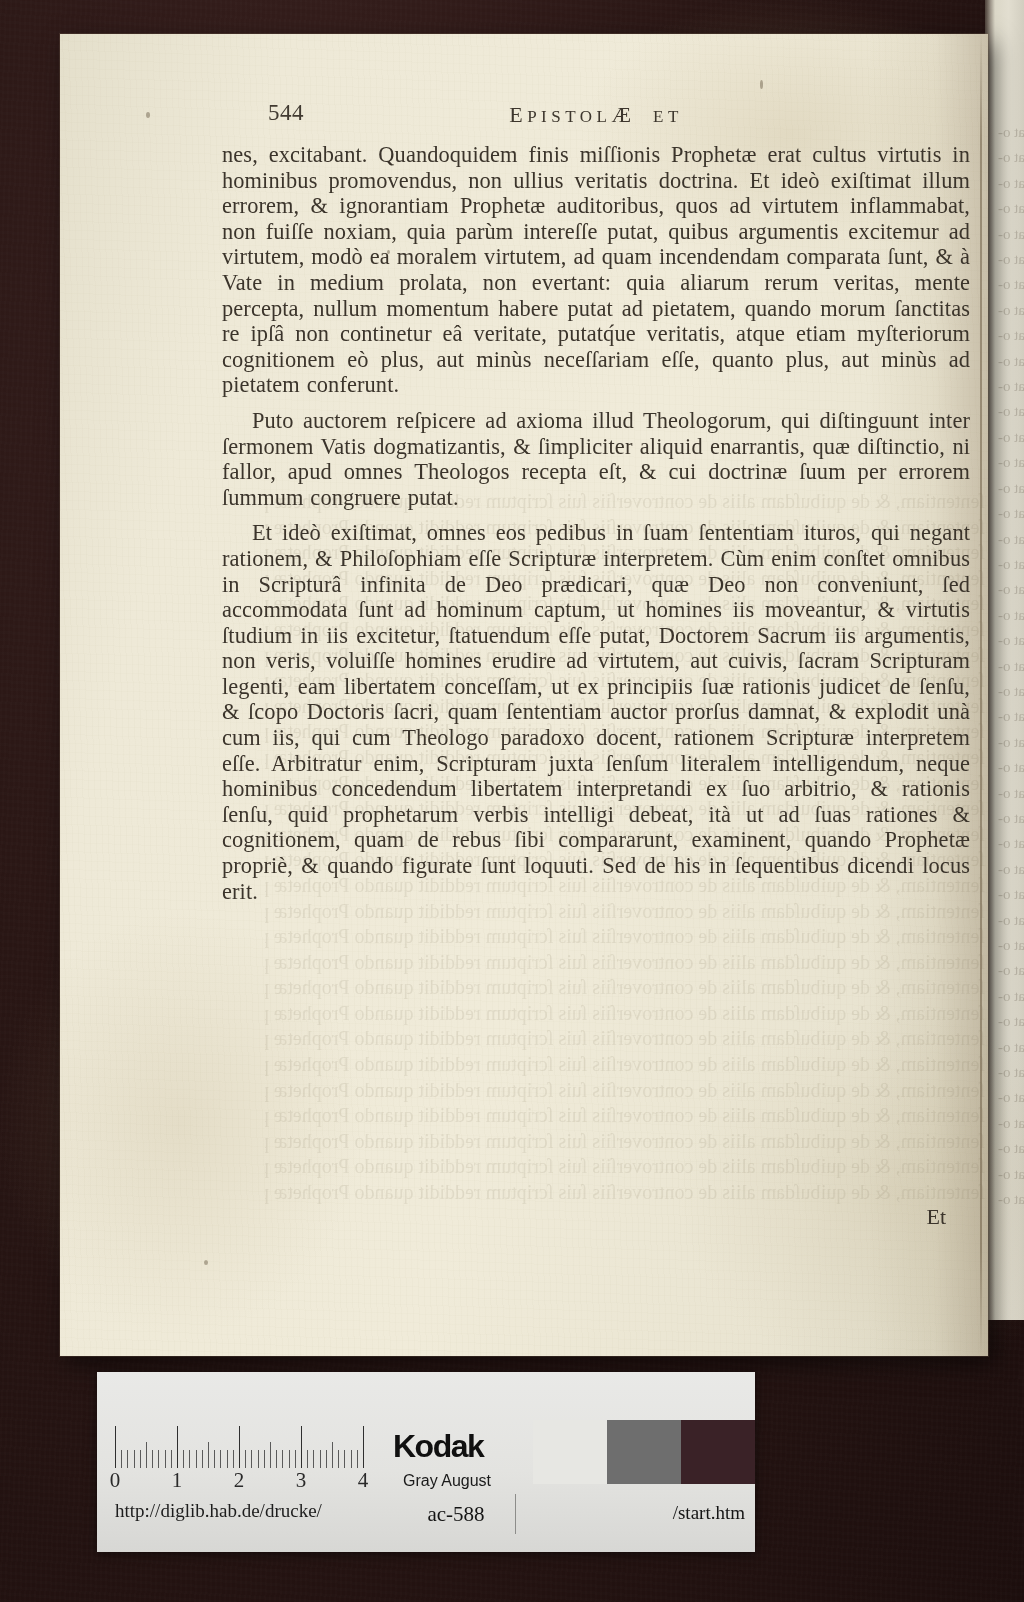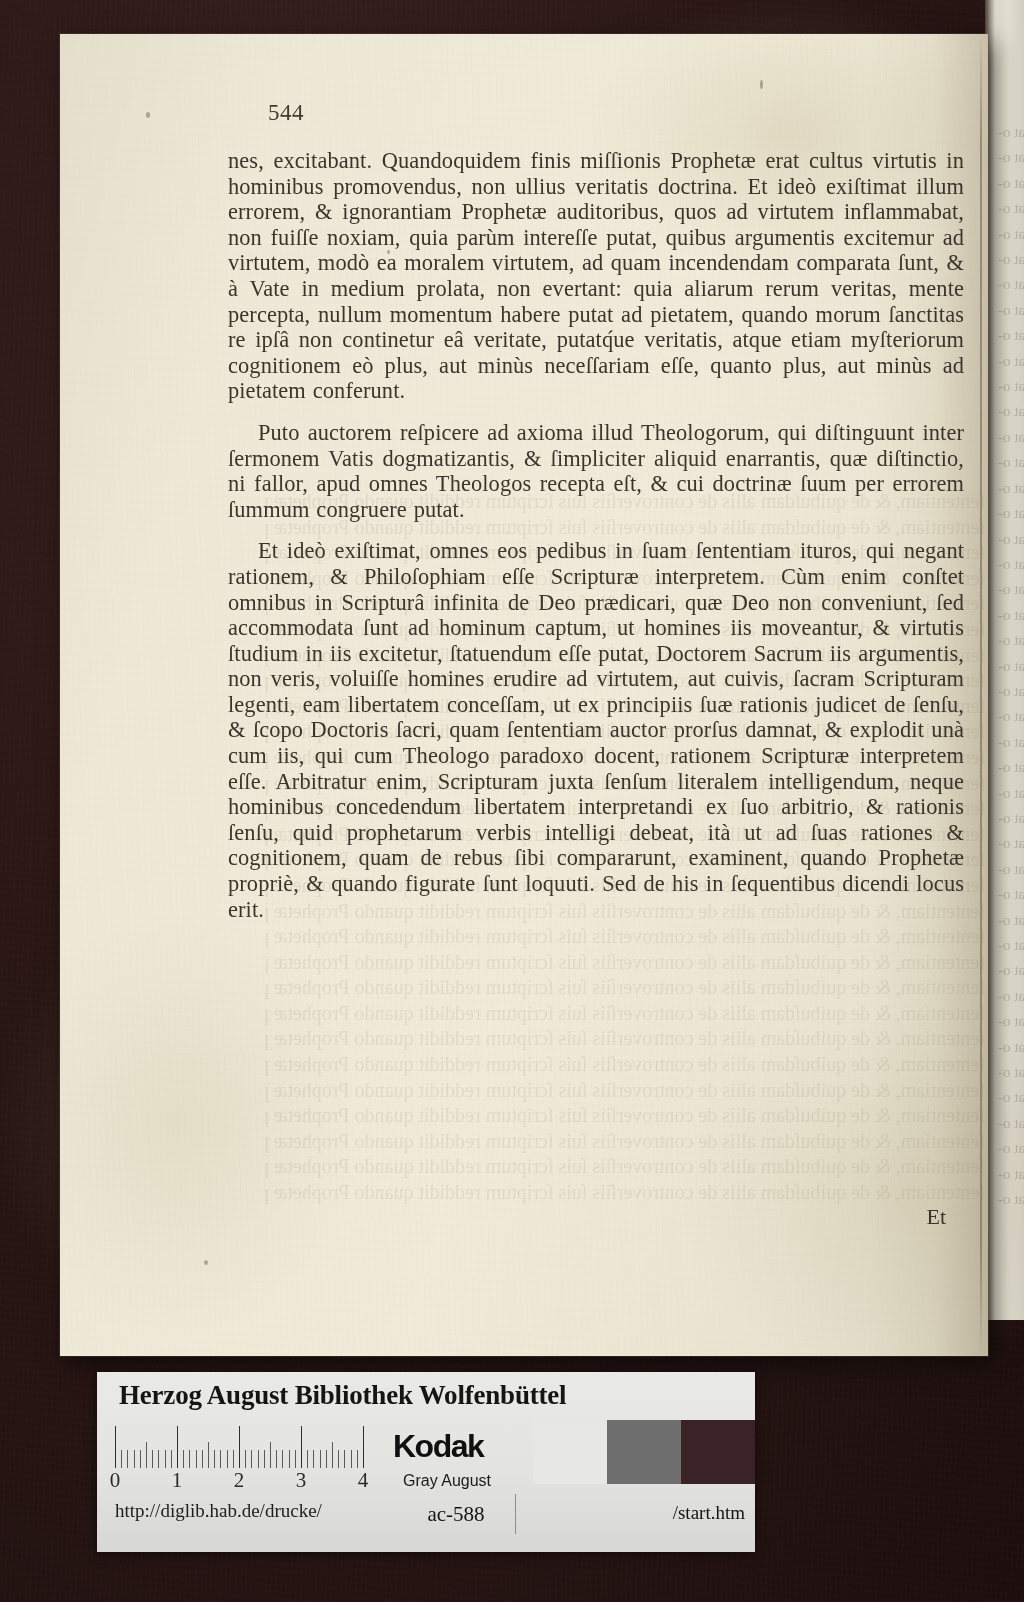--- a/index.html
+++ b/index.html
@@ -150,21 +150,21 @@
 
   .body {
     font-size: 22.4px;
     line-height: 25.6px;
     text-align: justify;
     letter-spacing: .1px;
     word-spacing: 1.2px;
     color: #3b342b;
   }
   .body p {
-    margin: 16px;
+    margin: 10px;
     text-indent: 30px;
   }
   .body p.flush { text-indent: 0; }
   .body p + p { margin-top: 0; }
 
   .catchword {
     position: absolute;
     right: 34px;
     top: 1108px;
     font-size: 22px;
@@ -370,34 +370,36 @@
         <div>ſententiam, &amp; de quibuſdam aliis de controverſiis ſuis ſcriptum reddidit quando Prophetæ propriè figurate</div>
         <div>ſententiam, &amp; de quibuſdam aliis de controverſiis ſuis ſcriptum reddidit quando Prophetæ propriè figurate</div>
         <div>ſententiam, &amp; de quibuſdam aliis de controverſiis ſuis ſcriptum reddidit quando Prophetæ propriè figurate</div>
         <div>ſententiam, &amp; de quibuſdam aliis de controverſiis ſuis ſcriptum reddidit quando Prophetæ propriè figurate</div>
       </div>
 
     <div class="textblock">
 
       <div class="headline">
         <div class="folio">544</div>
+        <div class="runhead">
+          <span class="cap">E</span><span>PISTOL</span><span class="cap">Æ</span>&nbsp;&nbsp;<span>ET</span>
+        </div>
       </div>
 
       <div class="body">
         <p class="flush">nes, excitabant. Quandoquidem finis miſſionis Prophetæ erat cultus virtutis in hominibus promovendus, non ullius veritatis doctrina. Et ideò exiſtimat illum errorem, &amp; ignorantiam Prophetæ auditoribus, quos ad virtutem inflammabat, non fuiſſe noxiam, quia parùm intereſſe putat, quibus argumentis excitemur ad virtutem, modò ea moralem virtutem, ad quam incendendam comparata ſunt, &amp; à Vate in medium prolata, non evertant: quia aliarum rerum veritas, mente percepta, nullum momentum habere putat ad pietatem, quando morum ſanctitas re ipſâ non continetur eâ veritate, putatq́ue veritatis, atque etiam myſteriorum cognitionem eò plus, aut minùs neceſſariam eſſe, quanto plus, aut minùs ad pietatem conferunt.</p>
         <p>Puto auctorem reſpicere ad axioma illud Theologorum, qui diſtinguunt inter ſermonem Vatis dogmatizantis, &amp; ſimpliciter aliquid enarrantis, quæ diſtinctio, ni fallor, apud omnes Theologos recepta eſt, &amp; cui doctrinæ ſuum per errorem ſummum congruere putat.</p>
         <p>Et ideò exiſtimat, omnes eos pedibus in ſuam ſententiam ituros, qui negant rationem, &amp; Philoſophiam eſſe Scripturæ interpretem. Cùm enim conſtet omnibus in Scripturâ infinita de Deo prædicari, quæ Deo non conveniunt, ſed accommodata ſunt ad hominum captum, ut homines iis moveantur, &amp; virtutis ſtudium in iis excitetur, ſtatuendum eſſe putat, Doctorem Sacrum iis argumentis, non veris, voluiſſe homines erudire ad virtutem, aut cuivis, ſacram Scripturam legenti, eam libertatem conceſſam, ut ex principiis ſuæ rationis judicet de ſenſu, &amp; ſcopo Doctoris ſacri, quam ſententiam auctor prorſus damnat, &amp; explodit unà cum iis, qui cum Theologo paradoxo docent, rationem Scripturæ interpretem eſſe. Arbitratur enim, Scripturam juxta ſenſum literalem intelligendum, neque hominibus concedendum libertatem interpretandi ex ſuo arbitrio, &amp; rationis ſenſu, quid prophetarum verbis intelligi debeat, ità ut ad ſuas rationes &amp; cognitionem, quam de rebus ſibi compararunt, examinent, quando Prophetæ propriè, &amp; quando figurate ſunt loquuti. Sed de his in ſequentibus dicendi locus erit.</p>
       </div>
 
       <div class="catchword">Et</div>
     </div>
   </div>
 
   <div class="target">
-    <div class="target-title">Herzog August Bibliothek Wolfenbüttel</div>
 
     <div class="ruler">
         <div class="tick" style="left: 0px; height: 42px; background: rgb(47, 47, 47);"></div>
         <div class="tick" style="left: 6.2px; height: 18px; background: rgb(90, 90, 90);"></div>
         <div class="tick" style="left: 12.4px; height: 18px; background: rgb(90, 90, 90);"></div>
         <div class="tick" style="left: 18.6px; height: 18px; background: rgb(90, 90, 90);"></div>
         <div class="tick" style="left: 24.8px; height: 18px; background: rgb(90, 90, 90);"></div>
         <div class="tick" style="left: 31px; height: 26px; background: rgb(90, 90, 90);"></div>
         <div class="tick" style="left: 37.2px; height: 18px; background: rgb(90, 90, 90);"></div>
         <div class="tick" style="left: 43.4px; height: 18px; background: rgb(90, 90, 90);"></div>

